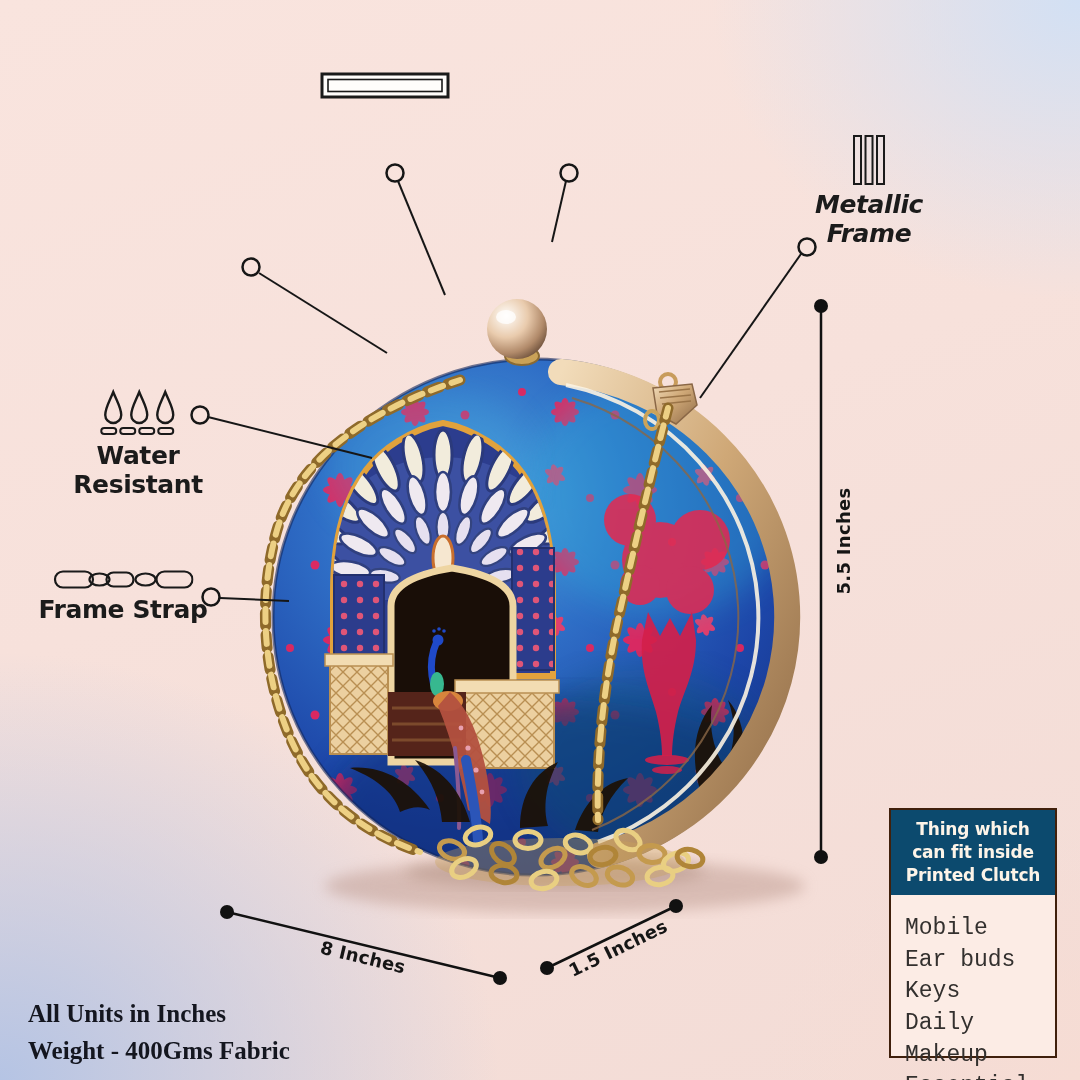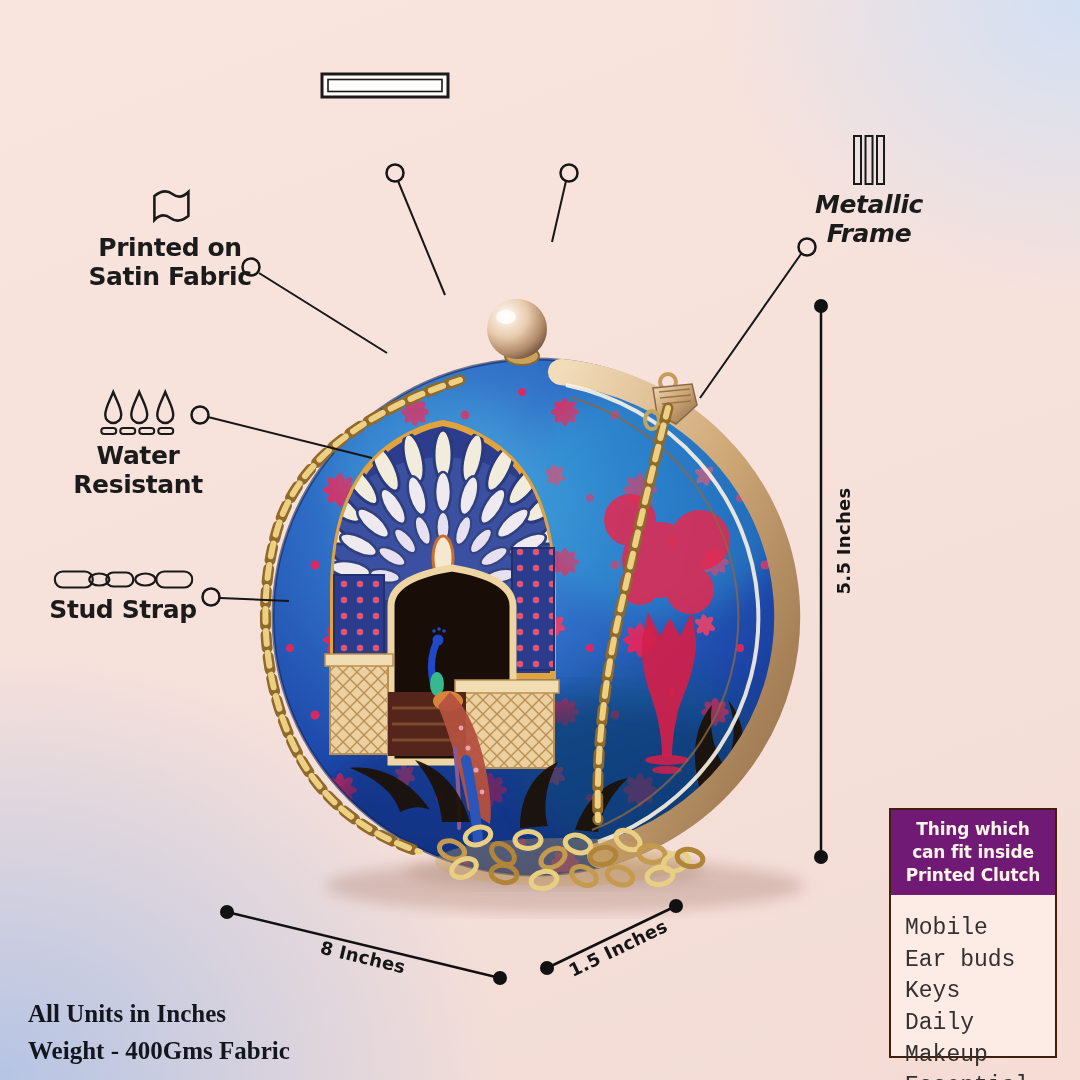--- a/index.html
+++ b/index.html
@@ -21,21 +21,21 @@
   }
   .dim-label{
     position:absolute;font-size:18px;font-weight:700;color:#151515;letter-spacing:0.3px;white-space:nowrap;
   }
   .footer-line{position:absolute;left:28px;font-family:Liberation Serif, serif;font-weight:700;font-size:25px;color:#14161f;}
   .fitbox{
     position:absolute;left:889px;top:808px;width:168px;height:250px;box-sizing:border-box;
     border:2px solid #40200c;background:#fcece5;display:flex;flex-direction:column;
   }
   .fitbox-header{
-    background:#701a75;color:#fdf4e8;text-align:center;
+    background:#0c4a6e;color:#fdf4e8;text-align:center;
     font-size:17px;font-weight:700;line-height:1.35;letter-spacing:-0.2px;
     padding:8px 4px;white-space:pre-line;
   }
   .fitbox-list{padding:18px 6px 4px 14px;font-family:Liberation Mono, monospace;}
   .fitbox-item{font-size:23px;color:#33302e;line-height:1.38;}
 </style>
 </head>
 <body>
 
 <div class="canvas">
@@ -309,27 +309,20 @@
   <div class="feat" style="left:869px;top:135px;font-style:italic;">
     <svg width="34" height="50" viewBox="0 0 34 50">
       <rect x="2" y="1" width="7" height="48" fill="none" stroke="#1a1a1a" stroke-width="2"></rect>
       <rect x="13.5" y="1" width="7" height="48" fill="none" stroke="#1a1a1a" stroke-width="2"></rect>
       <rect x="25" y="1" width="7" height="48" fill="none" stroke="#1a1a1a" stroke-width="2"></rect>
     </svg>
     <div class="feat-label">Metallic
 Frame</div>
   </div>
 
-  <div class="feat" style="left:170px;top:186px;">
-    <svg width="48" height="42" viewBox="0 0 48 42">
-      <path d="M8,10 Q18,2 26,8 Q34,14 42,6 L42,30 Q32,38 24,32 Q16,26 8,34 Z" fill="none" stroke="#1a1a1a" stroke-width="2.6"></path>
-    </svg>
-    <div class="feat-label">Printed on
-Satin Fabric</div>
-  </div>
 
   <div class="feat" style="left:138px;top:388px;">
     <svg width="78" height="48" viewBox="0 0 78 48">
       <use href="#drop" x="2"></use>
         <use href="#drop" x="28"></use>
         <use href="#drop" x="54"></use>
       <rect x="2" y="40" width="15" height="6" rx="3" fill="none" stroke="#1a1a1a" stroke-width="2"></rect>
       <rect x="21" y="40" width="15" height="6" rx="3" fill="none" stroke="#1a1a1a" stroke-width="2"></rect>
       <rect x="40" y="40" width="15" height="6" rx="3" fill="none" stroke="#1a1a1a" stroke-width="2"></rect>
       <rect x="59" y="40" width="15" height="6" rx="3" fill="none" stroke="#1a1a1a" stroke-width="2"></rect>
@@ -339,21 +332,21 @@
   </div>
 
   <div class="feat" style="left:123px;top:569px;">
     <svg width="140" height="21" viewBox="0 0 140 21">
       <rect x="1.5" y="2.5" width="38" height="16" rx="8" fill="none" stroke="#1a1a1a" stroke-width="2.2"></rect>
       <ellipse cx="46" cy="10.5" rx="10" ry="6" fill="none" stroke="#1a1a1a" stroke-width="2.2"></ellipse>
       <rect x="53" y="3.5" width="27" height="14" rx="7" fill="none" stroke="#1a1a1a" stroke-width="2.2"></rect>
       <ellipse cx="92" cy="10.5" rx="10" ry="6" fill="none" stroke="#1a1a1a" stroke-width="2.2"></ellipse>
       <rect x="103" y="2.5" width="36" height="16" rx="8" fill="none" stroke="#1a1a1a" stroke-width="2.2"></rect>
     </svg>
-    <div class="feat-label">Stud Strap</div>
+    <div class="feat-label">Frame Strap</div>
   </div>
 
   <div class="dim-label" style="left:843px;top:541px;transform:translate(-50%,-50%) rotate(-90deg);">5.5 Inches</div>
   <div class="dim-label" style="left:363px;top:957px;transform:translate(-50%,-50%) rotate(13.5deg);">8 Inches</div>
   <div class="dim-label" style="left:618px;top:948px;transform:translate(-50%,-50%) rotate(-26deg);">1.5 Inches</div>
 
   <div class="footer-line" style="top:1000px;">All Units in Inches</div>
   <div class="footer-line" style="top:1037px;">Weight - 400Gms Fabric</div>
 
   <div class="fitbox">

